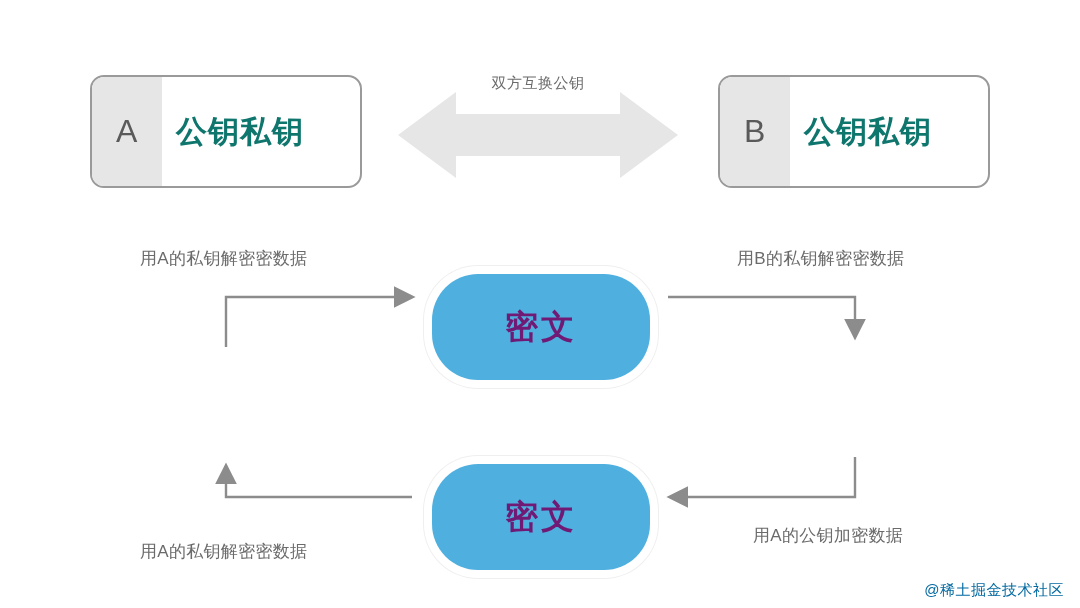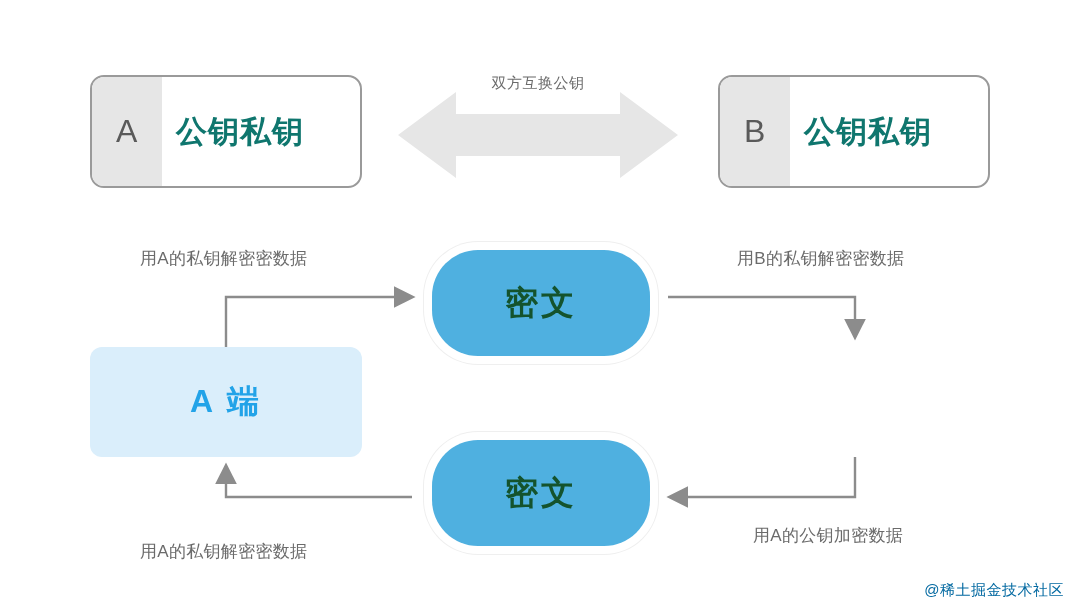--- a/index.html
+++ b/index.html
@@ -102,22 +102,23 @@
     width: 218px;
     height: 106px;
     background: #4fb0e0;
     border-radius: 46px;
     box-shadow: 0 0 0 8px #ffffff, 0 0 0 9px #efefef;
     display: flex;
     align-items: center;
     justify-content: center;
     font-size: 33px;
     font-weight: bold;
-    color: #14532d;
+    color: #701a75;
     letter-spacing: 3px;
+    margin-top: 24px;
   }
   .cipher.top    { top: 250px; }
   .cipher.bottom { top: 440px; }
 
   
   .edge-caption {
     position: absolute;
     font-size: 17px;
     color: #6b6b6b;
     white-space: nowrap;
@@ -188,23 +189,20 @@
 
     <path d="M226,347 L226,297 L412,297" fill="none" stroke="#8c8c8c" stroke-width="2.4" marker-end="url(#ah-right)"></path>
 
     <path d="M668,297 L855,297 L855,337" fill="none" stroke="#8c8c8c" stroke-width="2.4" marker-end="url(#ah-down)"></path>
 
     <path d="M855,457 L855,497 L670,497" fill="none" stroke="#8c8c8c" stroke-width="2.4" marker-end="url(#ah-left)"></path>
 
     <path d="M412,497 L226,497 L226,466" fill="none" stroke="#8c8c8c" stroke-width="2.4" marker-end="url(#ah-up)"></path>
   </svg>
 
-  <div class="endbox left">
-    <span>A 端</span>
-  </div>
 
   <div class="cipher top">
     <span>密文</span>
   </div>
   <div class="cipher bottom">
     <span>密文</span>
   </div>
 
   <div class="edge-caption cap-tl">用A的私钥解密密数据</div>
   <div class="edge-caption cap-tr">用B的私钥解密密数据</div>

